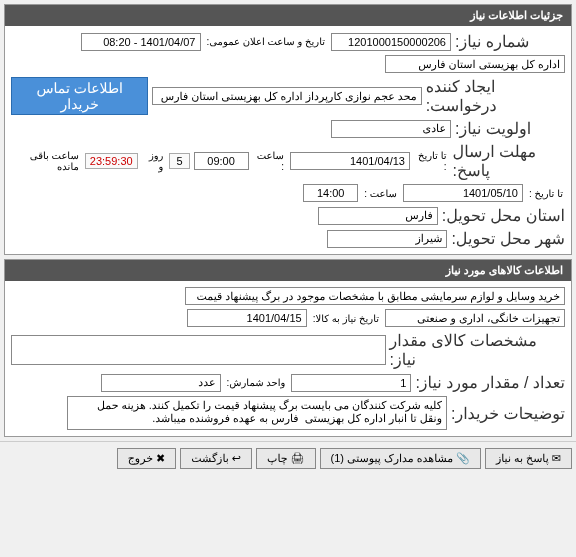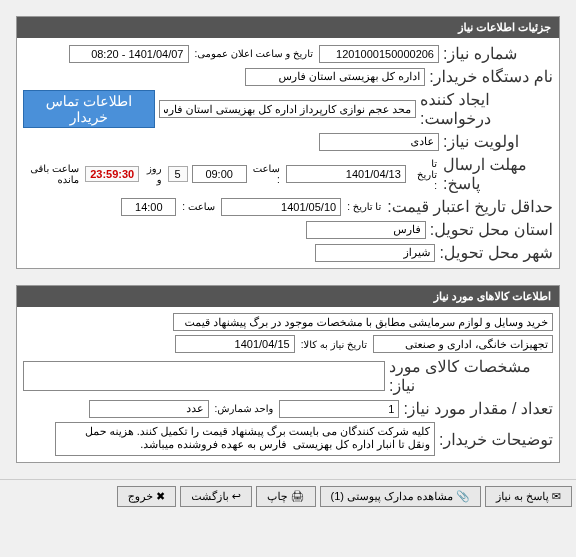--- a/index.html
+++ b/index.html
@@ -7,21 +7,21 @@
   font-family: Tahoma, Arial, sans-serif;
   font-size: 11px;
   background: #f0f0f0;
   direction: rtl;
   width: 576px;
   height: 557px;
   overflow: hidden;
 }
 .panel {
   border: 1px solid #999;
-  margin: 16px;
+  margin: 4px;
   background: #fff;
 }
 .panel-header {
   background: #555;
   color: #fff;
   padding: 4px 8px;
   font-size: 11px;
   font-weight: bold;
 }
 .panel-body {
@@ -75,21 +75,21 @@
 .contact-btn {
   background: #4a90d9;
   color: #fff;
   border: 1px solid #2a6cb0;
   padding: 2px 6px;
   font-size: 14px;
   cursor: pointer;
 }
 .countdown {
   color: #c00;
-  font-weight: bold;
+  font-weight: normal;
   border: 1px solid #aaa;
   padding: 1px 4px;
   background: #fafafa;
 }
 .daycount {
   border: 1px solid #aaa;
   padding: 1px 6px;
   background: #fafafa;
 }
 textarea.input { height: 30px; resize: none; }
@@ -102,21 +102,20 @@
   <div class="panel-body">
 
     <div class="row">
       <span class="label">شماره نیاز:</span>
       <input class="input input-sm" readonly="" value="1201000150000206" style="">
       <span class="label-inline">تاریخ و ساعت اعلان عمومی:</span>
       <input class="input input-sm" readonly="" value="1401/04/07 - 08:20" style="">
     </div>
 
     <div class="row">
-      <span class="label">نام دستگاه خریدار:</span>
       <input class="input input-md" readonly="" value="اداره کل بهزیستی استان فارس" style="">
     </div>
 
     <div class="row">
       <span class="label">ایجاد کننده درخواست:</span>
       <input class="input input-lg" readonly="" value="محد عجم نوازی کارپرداز اداره کل بهزیستی استان فارس" style="">
       <button class="contact-btn">اطلاعات تماس خریدار</button>
     </div>
 
     <div class="row">
@@ -130,21 +129,20 @@
       <input class="input input-sm" readonly="" value="1401/04/13" style="">
       <span class="label-inline">ساعت :</span>
       <input class="input input-time" readonly="" value="09:00" style="">
       <span class="daycount">5</span>
       <span class="label-inline">روز و</span>
       <span class="countdown">23:59:30</span>
       <span class="label-inline">ساعت باقی مانده</span>
     </div>
 
     <div class="row">
-      <span class="label">حداقل تاریخ اعتبار قیمت:</span>
       <span class="label-inline">تا تاریخ :</span>
       <input class="input input-sm" readonly="" value="1401/05/10" style="">
       <span class="label-inline">ساعت :</span>
       <input class="input input-time" readonly="" value="14:00" style="">
     </div>
 
     <div class="row">
       <span class="label">استان محل تحویل:</span>
       <input class="input input-sm" readonly="" value="فارس" style="">
     </div>
@@ -165,21 +163,21 @@
       <input class="input input-xl" readonly="" value="خرید وسایل و لوازم سرمایشی مطابق با مشخصات موجود در برگ پیشنهاد قیمت" style="">
     </div>
 
     <div class="row">
       <input class="input input-md" readonly="" value="تجهیزات خانگی، اداری و صنعتی" style="">
       <span class="label-inline">تاریخ نیاز به کالا:</span>
       <input class="input input-sm" readonly="" value="1401/04/15" style="">
     </div>
 
     <div class="row">
-      <span class="label">مشخصات کالای مورد نیاز:</span>
+      <span class="label">مشخصات کالای مقدار نیاز:</span>
       <textarea class="input input-xl" readonly="" style=""></textarea>
     </div>
 
     <div class="row">
       <span class="label">تعداد / مقدار مورد نیاز:</span>
       <input class="input input-sm" readonly="" value="1" style="">
       <span class="label-inline">واحد شمارش:</span>
       <input class="input input-sm" readonly="" value="عدد" style="">
     </div>
 

